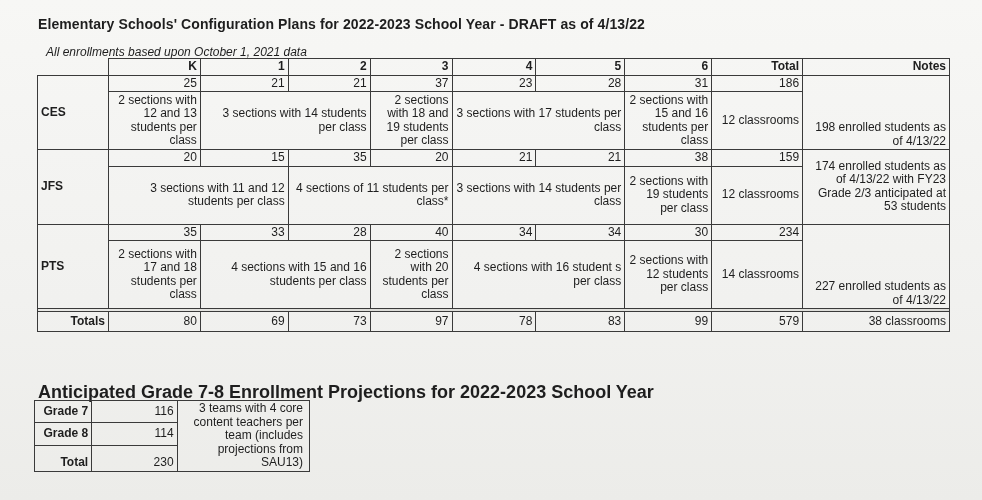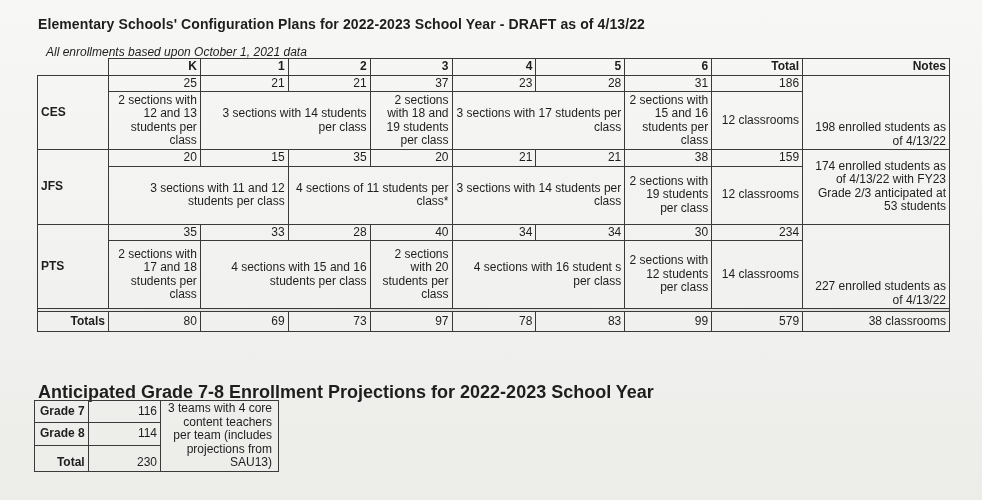--- a/index.html
+++ b/index.html
@@ -22,21 +22,21 @@
   .b { font-weight:bold; }
   .noborder { border:none; }
   .shade { background:linear-gradient(90deg,#e9e9e6,#dcdcd8 40%,#e4e4e0 70%,#dadad6); height:16px; }
 
   #main { left:37px; top:58px; width:913px; }
   #main td { height:auto; }
   .hdr td { height:14px; }
   .num td { height:15px; }
 
   #sub-title { position:absolute; left:38px; top:382px; font-size:18px; font-weight:bold; }
-  #sub { left:34px; top:400px; width:245px; }
+  #sub { left:34px; top:400px; width:276px; }
   #sub td { font-size:12px; height:18px; }
 </style>
 </head>
 <body>
 
 <div class="page">
   <div class="title">Elementary Schools' Configuration Plans for 2022-2023 School Year - DRAFT as of 4/13/22</div>
   <div class="subtitle">All enrollments based upon October 1, 2021 data</div>
 
   <table id="main">

